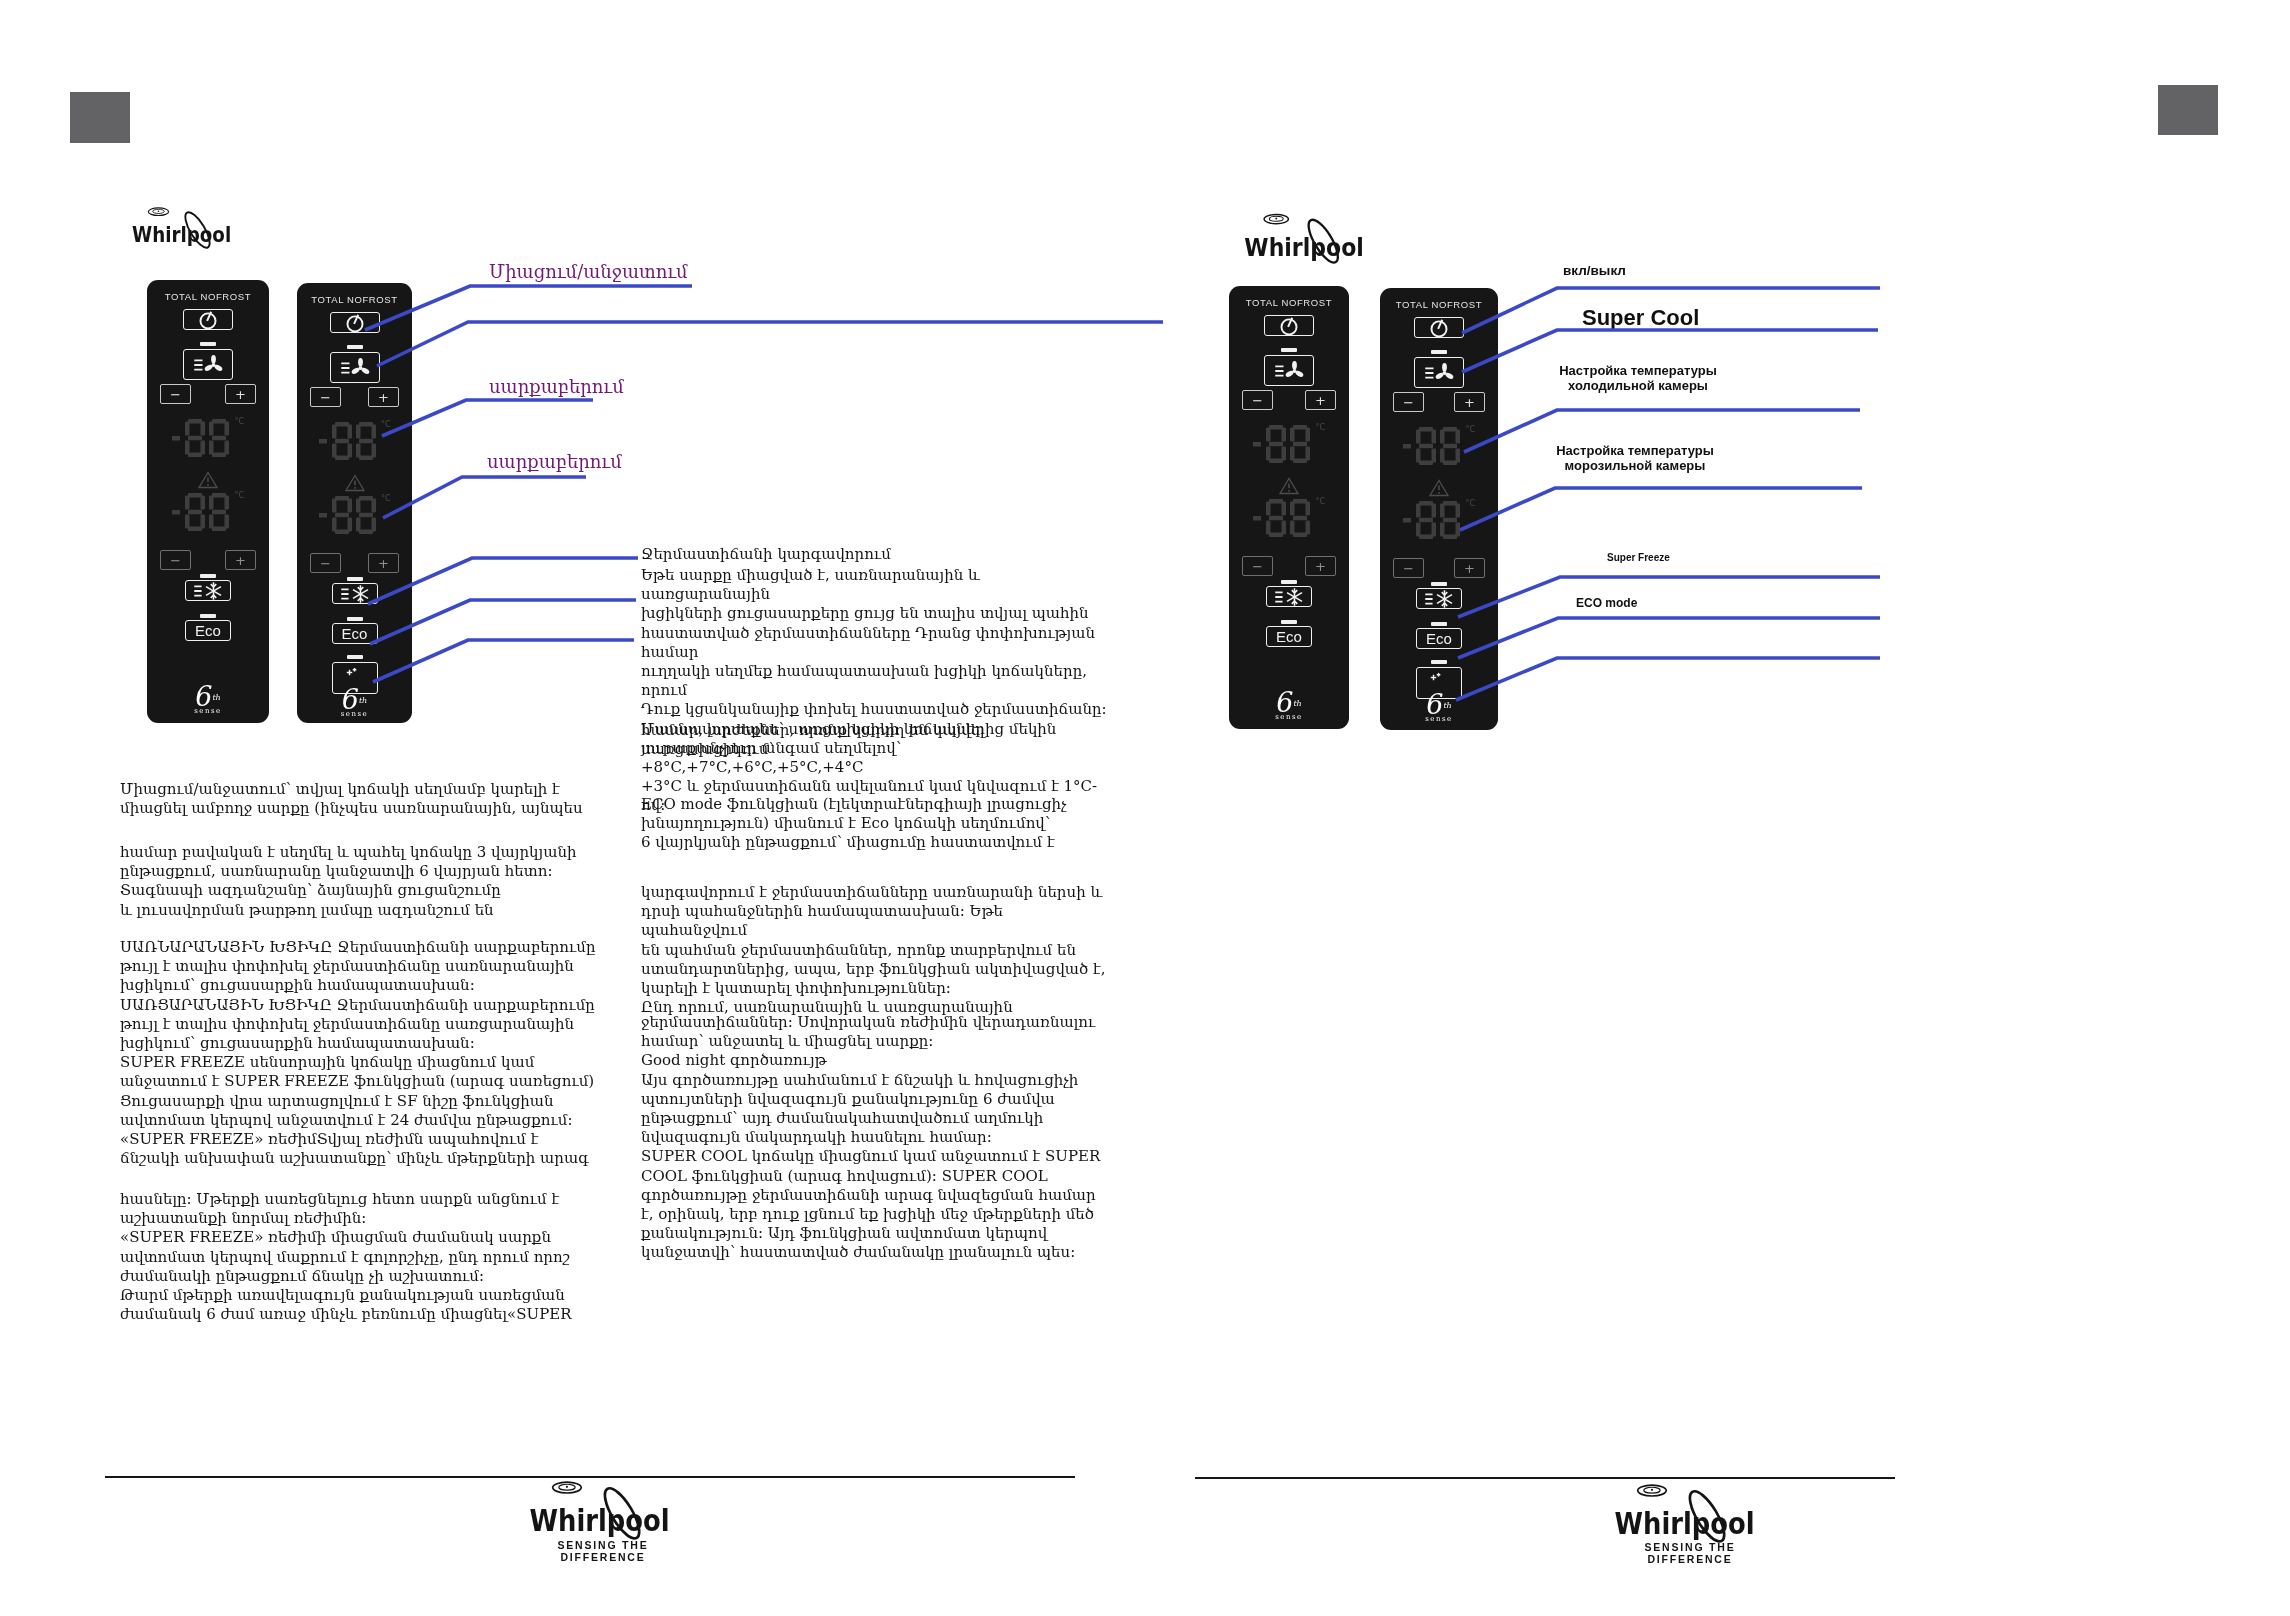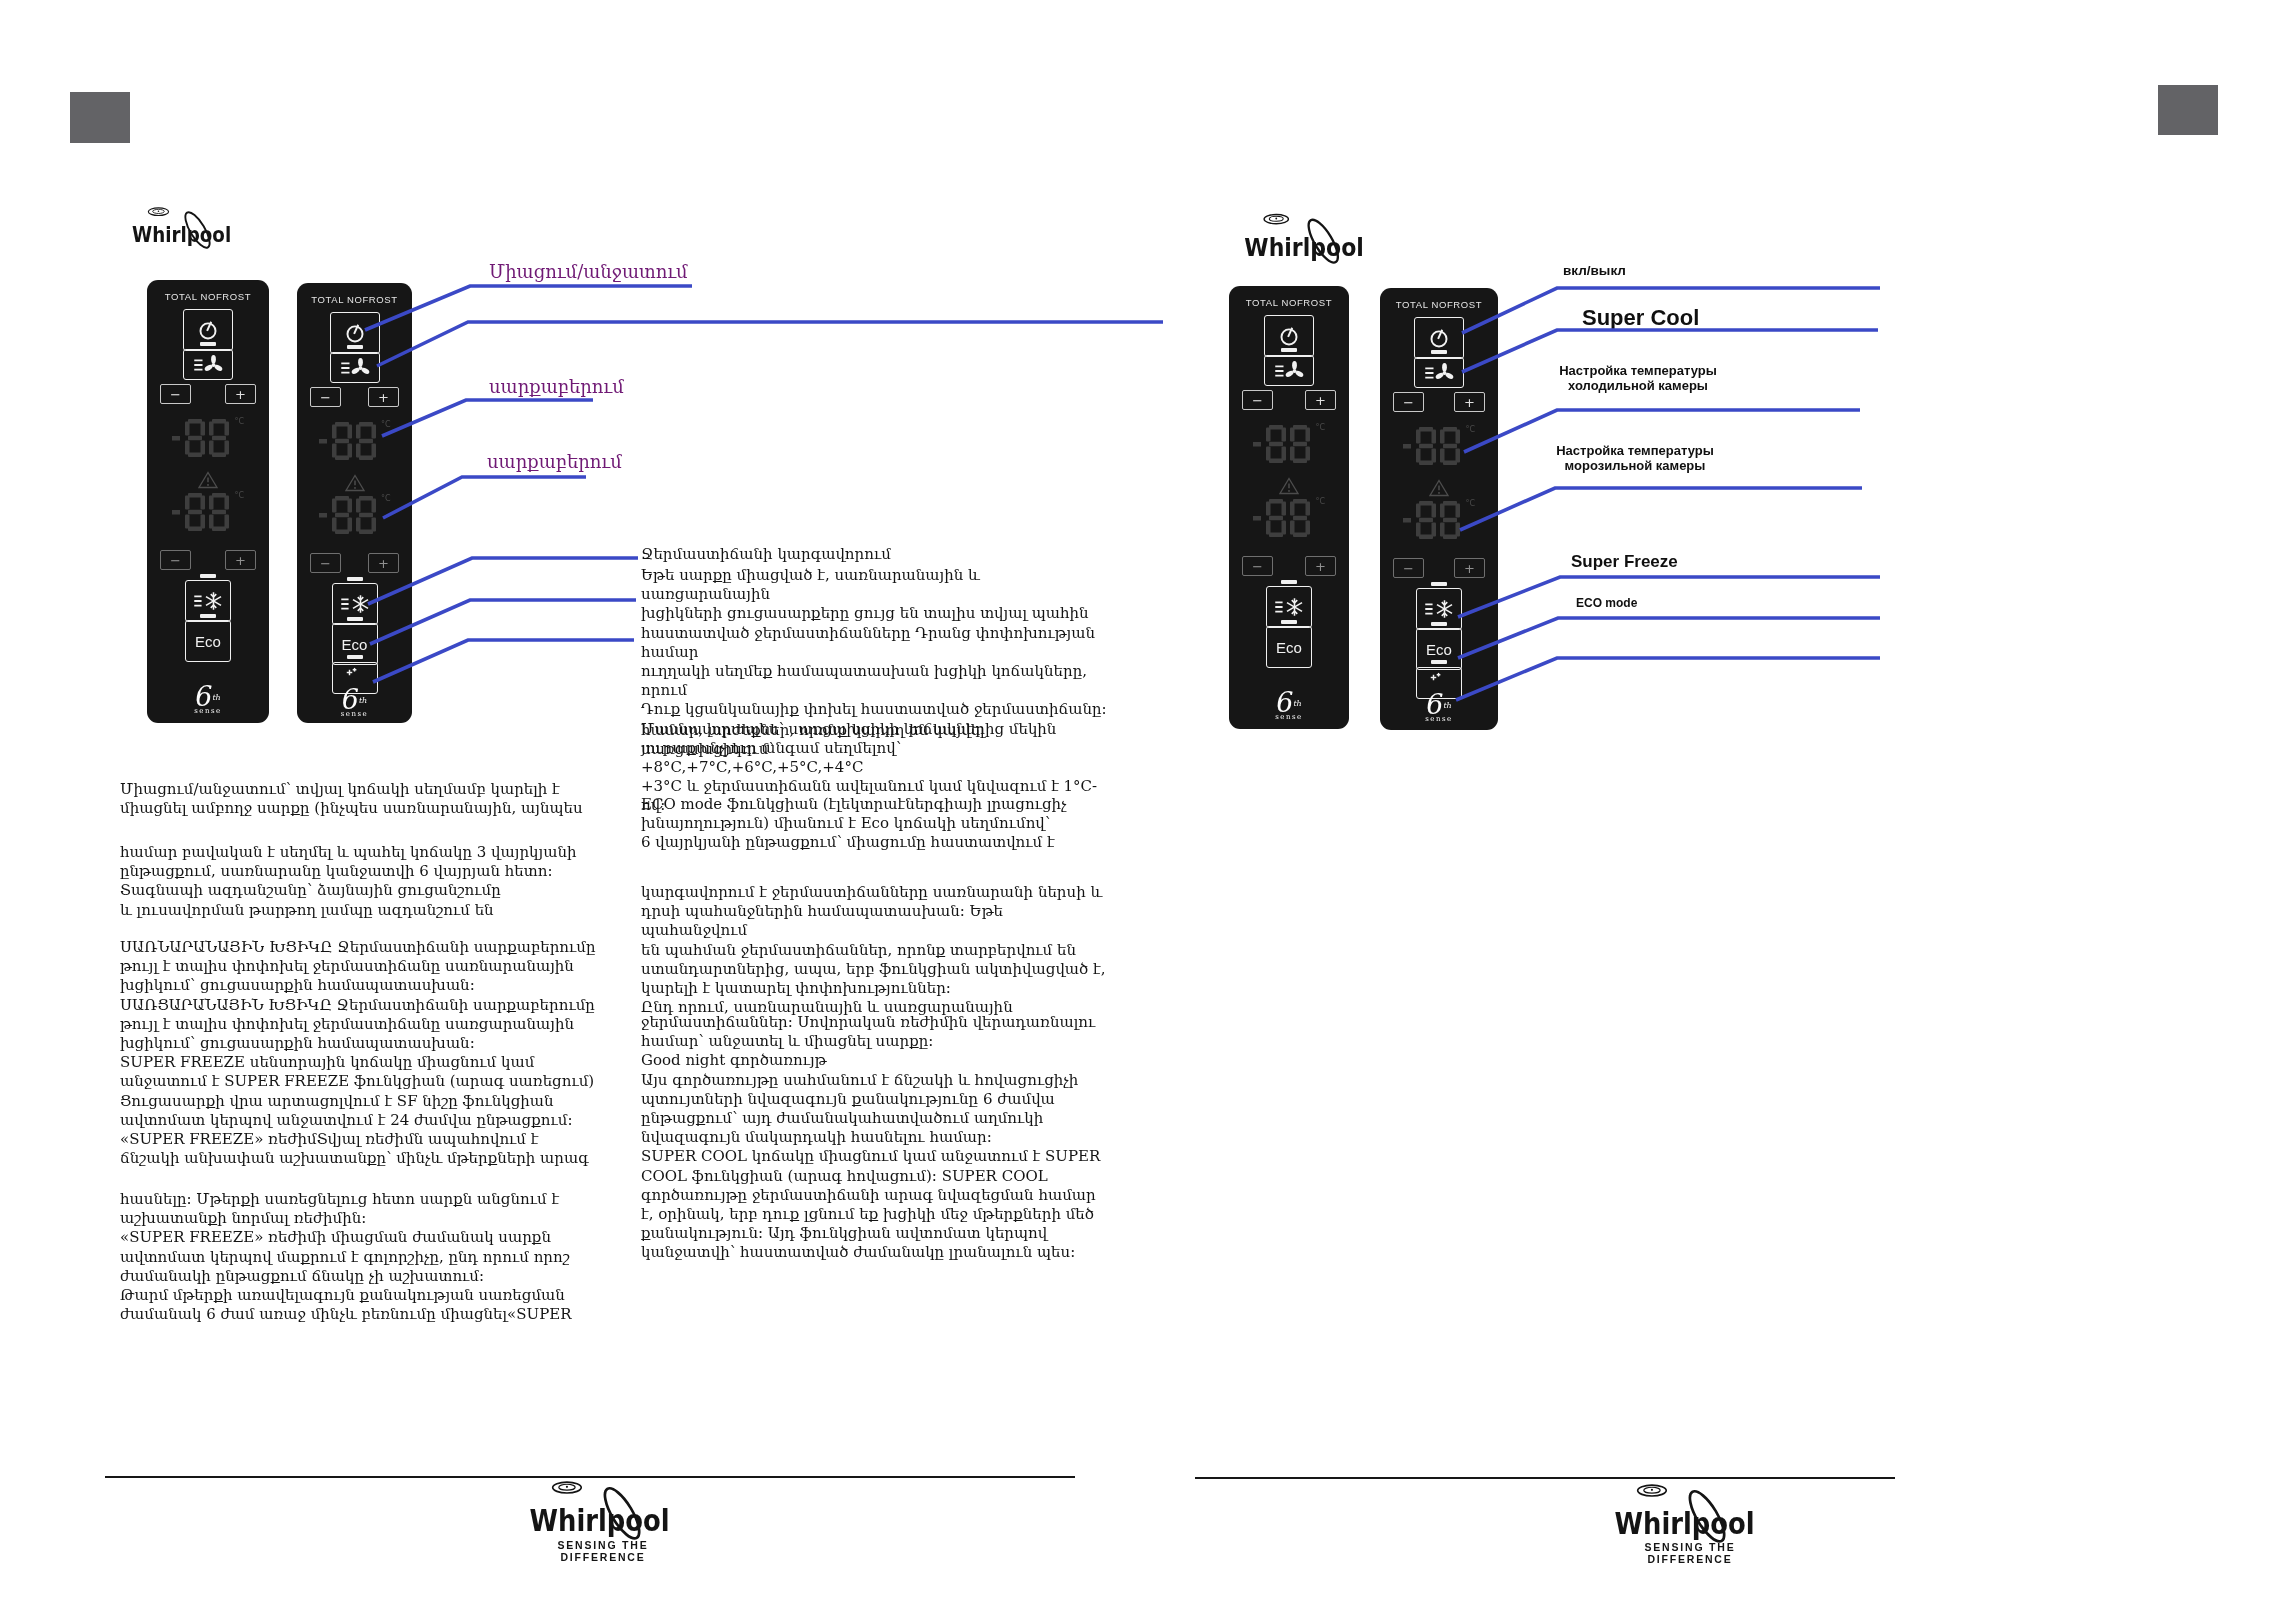--- a/index.html
+++ b/index.html
@@ -13,21 +13,21 @@
   .ru-label{position:absolute;font-family:"Liberation Sans",sans-serif;font-weight:bold;color:#101010;
             white-space:pre-line;text-align:center;}
   
   .para{position:absolute;font-family:"DejaVu Serif","DejaVu Sans",serif;color:#141414;
         font-size:15px;line-height:19.2px;white-space:pre-line;}
   .col2head{font-weight:normal;}
   
   .panel{position:absolute;background:#161616;border-radius:11px;}
   .p-header{position:absolute;top:11px;left:0;right:0;text-align:center;
             font:9.5px "Liberation Sans",sans-serif;letter-spacing:.6px;color:#e6e6e6;}
-  .p-btn{position:absolute;left:50%;transform:translateX(-50%);width:50px;height:42px;
+  .p-btn{position:absolute;left:50%;transform:translateX(-50%);width:50px;height:21px;
          border:1.6px solid #f0f0f0;border-radius:3px;display:flex;align-items:center;
          justify-content:center;color:#f2f2f2;box-sizing:border-box;}
   .power{top:29px;}
   .fan{top:69px;height:31px;}
   .snow{top:300px;width:46px;}
   .ecob{top:340px;width:46px;font:15px "Liberation Sans",sans-serif;}
   .night{top:379px;width:46px;height:32px;}
   .dash{position:absolute;left:50%;transform:translateX(-50%);width:16px;height:4px;
         background:#f0f0f0;border-radius:1px;}
   .d1{top:62px}.d2{top:294px}.d3{top:334px}.d4{top:372px}
@@ -302,21 +302,21 @@
   <svg class="wlogo" style="left:1243px;top:211px" width="128" height="58" viewBox="0 0 220 100">
       <use href="#wlogo"></use>
     </svg>
 
   <div class="ru-label" style="left:1563px;top:263px;font-size:13.5px">вкл/выкл</div>
   <div class="ru-label" style="left:1582px;top:305px;font-size:22px">Super Cool</div>
   <div class="ru-label" style="left:1548px;top:363px;width:180px;font-size:13px;line-height:15px">Настройка температуры
 холодильной камеры</div>
   <div class="ru-label" style="left:1545px;top:443px;width:180px;font-size:13px;line-height:15px">Настройка температуры
 морозильной камеры</div>
-  <div class="ru-label" style="left:1571px;top:552px;font-size:17px">Super Freeze</div>
+  <div class="ru-label" style="left:1607px;top:552px;font-size:10px">Super Freeze</div>
   <div class="ru-label" style="left:1576px;top:596px;font-size:12px">ECO mode</div>
 
   <div class="panel" style="left:1229px;top:286px;width:120px;height:443px">
     <div class="p-header">TOTAL NOFROST</div>
     <div class="p-btn power">
       <svg class="icon-svg" width="22" height="22" viewBox="0 0 24 24">
           <use href="#ic-power"></use>
         </svg>
       </div>
     <div class="dash d1"></div>

